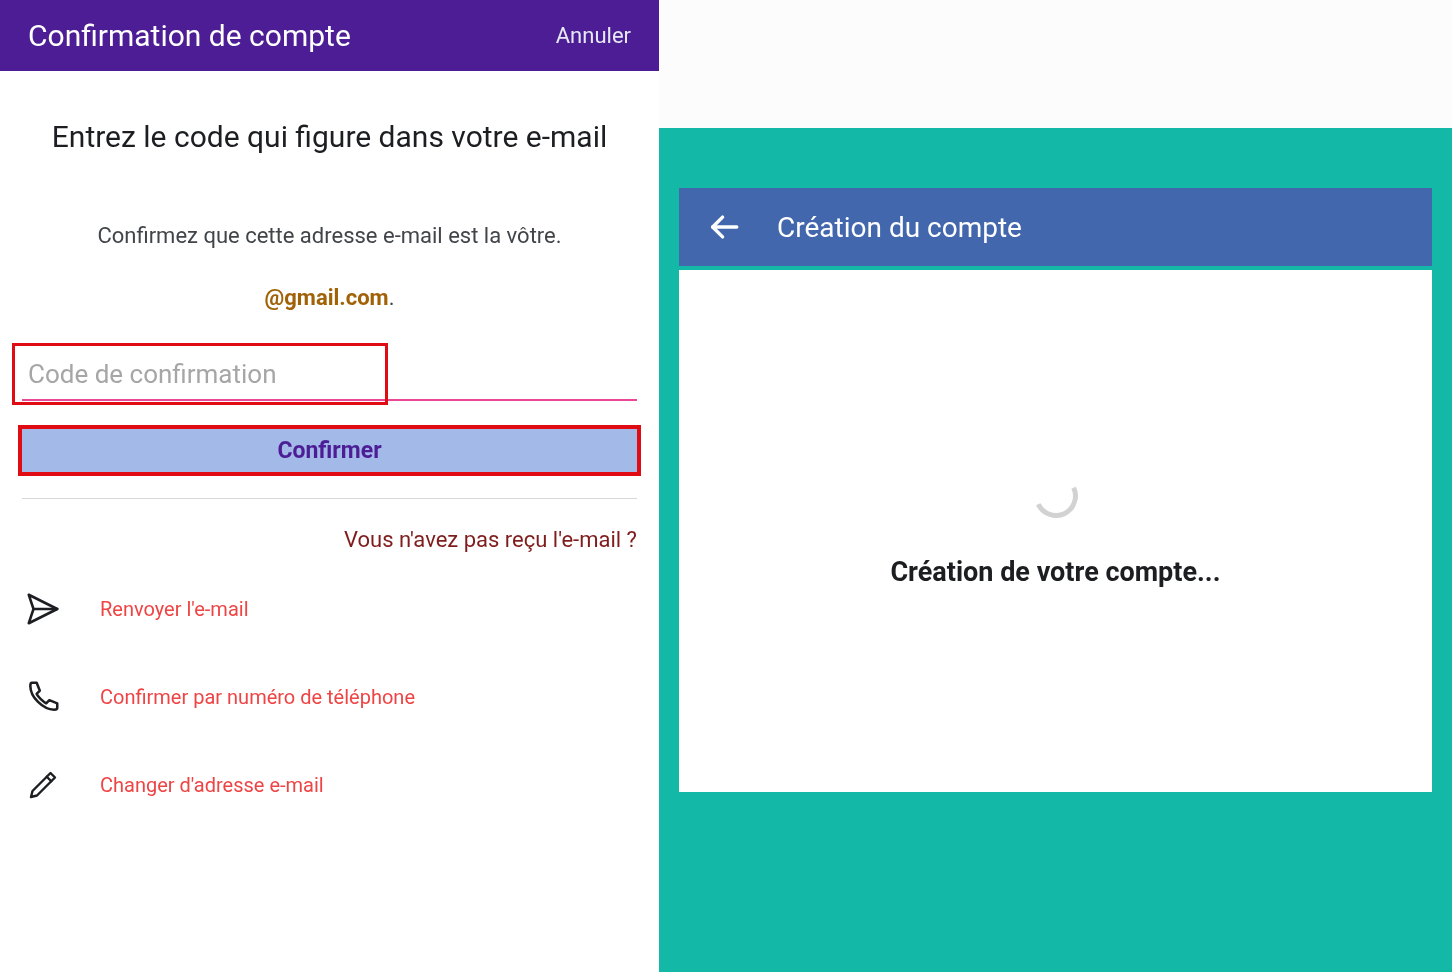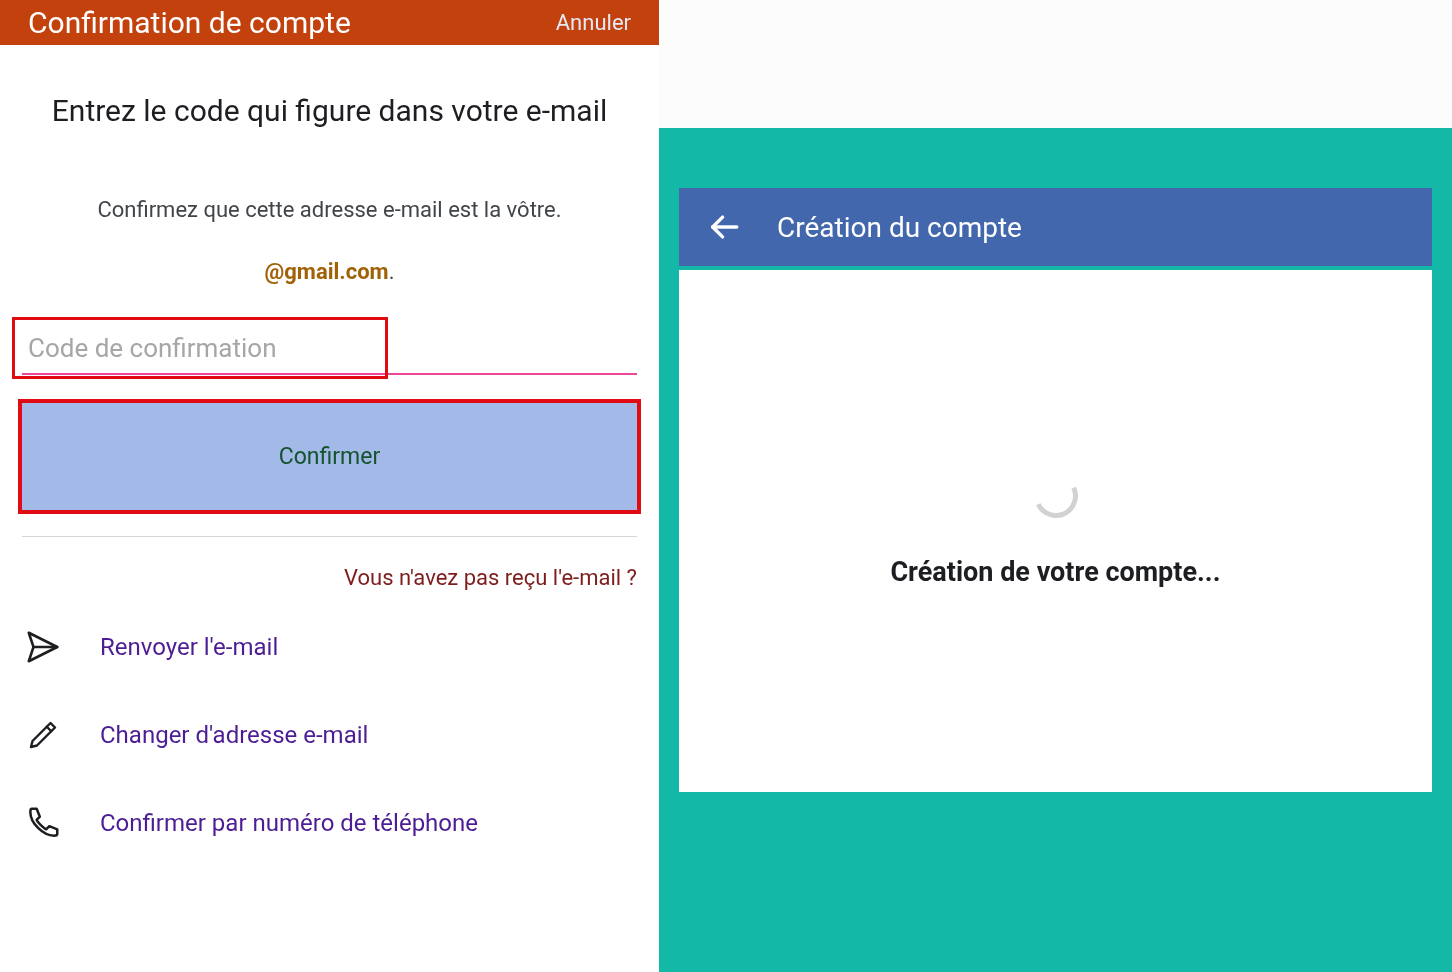--- a/index.html
+++ b/index.html
@@ -1,44 +1,44 @@
 <!DOCTYPE html>
 <html><head>
   <meta charset="utf-8">
   <style>
     * { margin: 0; padding: 0; box-sizing: border-box; font-family: -apple-system, BlinkMacSystemFont, "Segoe UI", Roboto, Helvetica, Arial, sans-serif; }
     body { width: 1452px; height: 972px; background: #f2f2f2; display: flex; }
     
     
     .left-screen { width: 659px; height: 100%; background: #fff; display: flex; flex-direction: column; }
-    .header { background: #c2410c; display: flex; justify-content: space-between; align-items: center; padding: 5px 28px; }
+    .header { background: #4c1d95; display: flex; justify-content: space-between; align-items: center; padding: 18px 28px; }
     .header-title { color: #fff; font-size: 30px; font-weight: 400; }
     .header-cancel { color: #e6e9f4; font-size: 22px; cursor: pointer; margin-left: 16px; }
     
     .content { padding: 48px 22px 0 22px; display: flex; flex-direction: column; align-items: center; }
     .main-heading { font-size: 30px; color: #1c1e21; text-align: center; font-weight: 400; margin-bottom: 30px; }
     .sub-text { font-size: 22px; color: #414549; text-align: center; line-height: 1.4; margin-bottom: 36px; margin-top: 37px; }
     .sub-text .email { font-weight: 700; color: #a16207; }
     
     .input-wrapper { width: 100%; position: relative; margin-bottom: 28px; }
     .code-input { width: 100%; border: none; border-bottom: 2px solid #ec4899; font-size: 26px; padding: 10px 6px; color: #1c1e21; outline: none; background: transparent; }
     .code-input::placeholder { color: #a6a6a6; }
     .red-box-input { position: absolute; border: 3px solid #e00b13; top: -6px; left: -10px; width: 376px; height: 62px; pointer-events: none; }
     
     .confirm-wrapper { width: 100%; position: relative; margin-bottom: 18px; }
-    .confirm-button { width: 100%; background: #a3b9e8; color: #14532d; font-size: 23px; font-weight: 400; padding: 40px 0; border: none; cursor: pointer; }
+    .confirm-button { width: 100%; background: #a3b9e8; color: #4c1d95; font-size: 23px; font-weight: 700; padding: 8px 0; border: none; cursor: pointer; }
     .red-box-button { position: absolute; border: 4px solid #e00b13; top: -4px; left: -4px; right: -4px; bottom: -4px; pointer-events: none; }
     
     .divider { width: 100%; height: 1px; background: #d7d7d7; margin: 8px 0 28px 0; }
     
     .noreceive { width: 100%; font-size: 22px; color: #7f1d1d; text-align: right; margin-bottom: 36px; }
     
     .option-row { width: 100%; display: flex; align-items: center; gap: 36px; margin-bottom: 46px; cursor: pointer; }
     .option-row .icon { width: 42px; height: 42px; flex-shrink: 0; display: flex; align-items: center; justify-content: center; }
-    .option-row .label { font-size: 24px; color: #4c1d95; }
+    .option-row .label { font-size: 20px; color: #ef4444; }
     
     
     .right-screen { flex: 1; height: 100%; background: #14b8a6; padding: 20px; position: relative; }
     .right-top-bar { position: absolute; top: 0; left: 0; right: 0; height: 128px; background: #fcfcfc; }
     .right-header { position: absolute; top: 188px; left: 20px; right: 20px; background: #4267ad; display: flex; align-items: center; gap: 36px; padding: 22px 28px; }
     .back-icon { width: 34px; height: 34px; cursor: pointer; }
     .right-title { color: #fff; font-size: 28px; font-weight: 400; }
     
     .loading-area { position: absolute; top: 270px; left: 20px; right: 20px; bottom: 180px; background: #fff; display: flex; flex-direction: column; justify-content: center; align-items: center; gap: 38px; }
     .spinner { width: 44px; height: 44px; border: 5px solid #d2d2d2; border-top-color: transparent; border-left-color: transparent; border-radius: 50%; transform: rotate(20deg); }
@@ -83,35 +83,35 @@
         <svg viewBox="0 0 24 24" width="38" height="38" fill="none" stroke="#1c1e21" stroke-width="1.6" stroke-linejoin="round" stroke-linecap="round">
           <path d="M3 3 L21 12 L3 21 L6 12 Z"></path>
           <line x1="6" y1="12" x2="21" y2="12"></line>
         </svg>
       </span>
       <span class="label">Renvoyer l'e-mail</span>
     </div>
 
     <div class="option-row">
       <span class="icon">
+        <svg viewBox="0 0 24 24" width="38" height="38" fill="none" stroke="#1c1e21" stroke-width="1.6" stroke-linejoin="round" stroke-linecap="round">
+          <path d="M5 3 C5 3 4 3 4 5 C4 12 12 20 19 20 C21 20 21 19 21 19 L21 16 L16 14 L14 16 C12 15 9 12 8 10 L10 8 L8 3 Z"></path>
+        </svg>
+      </span>
+      <span class="label">Confirmer par numéro de téléphone</span>
+    </div>
+
+    <div class="option-row">
+      <span class="icon">
         <svg viewBox="0 0 24 24" width="36" height="36" fill="none" stroke="#1c1e21" stroke-width="1.6" stroke-linejoin="round" stroke-linecap="round">
           <path d="M4 20 L8 19 L20 7 L17 4 L5 16 Z"></path>
           <line x1="14.5" y1="6.5" x2="17.5" y2="9.5"></line>
         </svg>
       </span>
       <span class="label">Changer d'adresse e-mail</span>
-    </div>
-
-    <div class="option-row">
-      <span class="icon">
-        <svg viewBox="0 0 24 24" width="38" height="38" fill="none" stroke="#1c1e21" stroke-width="1.6" stroke-linejoin="round" stroke-linecap="round">
-          <path d="M5 3 C5 3 4 3 4 5 C4 12 12 20 19 20 C21 20 21 19 21 19 L21 16 L16 14 L14 16 C12 15 9 12 8 10 L10 8 L8 3 Z"></path>
-        </svg>
-      </span>
-      <span class="label">Confirmer par numéro de téléphone</span>
     </div>
   </div>
 </div>
 
 <div class="right-screen">
   <div class="right-top-bar"></div>
 
   <div class="right-header">
     <span class="back-icon">
       <svg viewBox="0 0 24 24" width="34" height="34" fill="none" stroke="#fff" stroke-width="2.4" stroke-linecap="round" stroke-linejoin="round">

